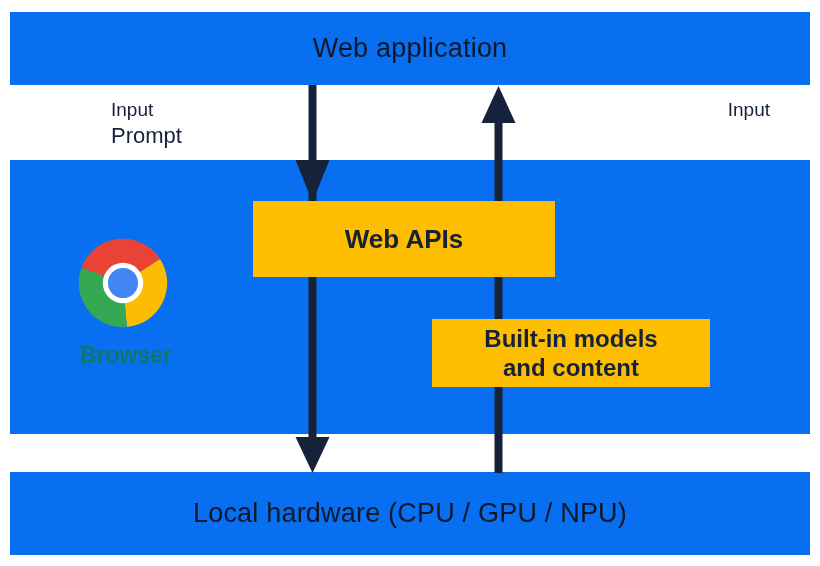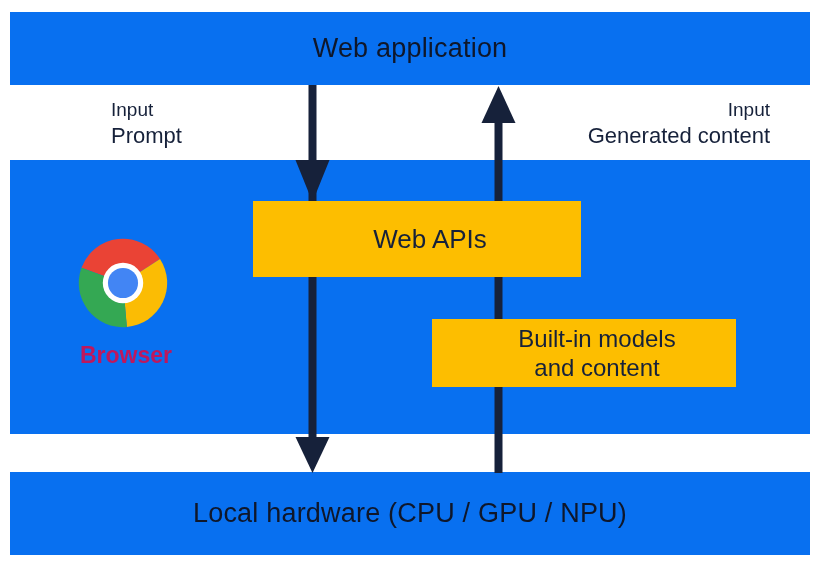--- a/index.html
+++ b/index.html
@@ -41,41 +41,40 @@
     z-index: 1;
     pointer-events: none;
   }
   .arrow-layer line    { stroke: var(--ink, #16213a); stroke-width: 8px; }
   .arrow-layer polygon { fill: var(--ink, #16213a); }
 
   .box {
     position: absolute;
     background: var(--yellow, #fdbe00);
     color: var(--ink, #16213a);
-    font-weight: normal;
+    font-weight: bold;
     display: flex; flex-direction: column;
     align-items: center; justify-content: center;
     text-align: center;
     z-index: 2;
-    padding-left: 26px;
   }
   .box-webapis  { left: 253px; top: 201px; width: 302px; height: 76px; font-size: 26px; }
   .box-builtin  { left: 432px; top: 319px; width: 278px; height: 68px; font-size: 24px; line-height: 29px; }
 
   .chrome-icon {
     position: absolute;
     left: 76px; top: 236px;
     width: 94px; height: 94px;
     z-index: 1;
   }
   .browser-label {
     position: absolute;
     left: 46px; top: 342px; width: 160px;
     text-align: center;
-    color: #be185d;
+    color: #0f766e;
     font-weight: bold;
     font-size: 23px;
     z-index: 1;
   }
 </style>
 </head>
 <body>
 
 <div class="stage">
 
@@ -83,21 +82,20 @@
     <span class="bar-title">Web application</span>
   </div>
 
   <div class="io-block io-input">
     <div class="io-caption">Input</div>
     <div class="io-label">Prompt</div>
   </div>
 
   <div class="io-block io-output">
     <div class="io-caption">Input</div>
-    <div class="io-label">Generated content</div>
   </div>
 
   <div class="bar bar-middle"></div>
 
   <svg class="arrow-layer" viewBox="0 0 820 566" aria-hidden="true">
     <g>
       <line x1="312.5" y1="85" x2="312.5" y2="440"></line>
       <polygon points="295.5,160 329.5,160 312.5,202"></polygon>
       <polygon points="295.5,437 329.5,437 312.5,473"></polygon>
     </g>

